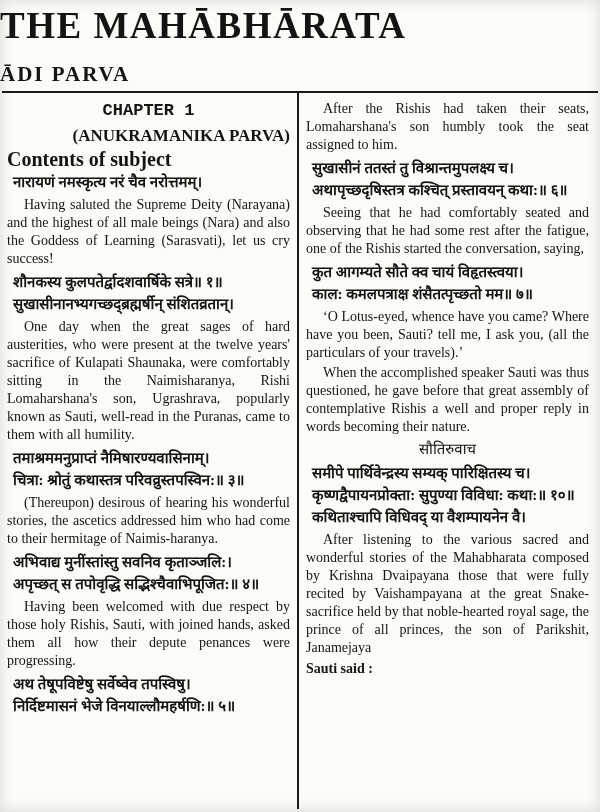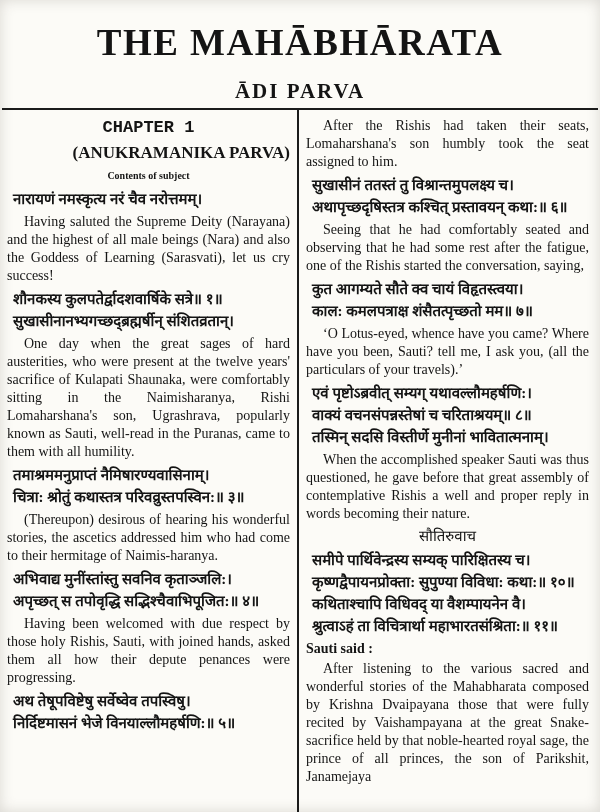--- a/index.html
+++ b/index.html
@@ -6,21 +6,21 @@
   .page {
     position:relative;
     width:600px; height:812px;
     margin:0 auto;
     background:#fcfbf7;
     color:#141414;
     font-family:"Liberation Serif", serif;
     overflow:hidden;
     box-shadow:inset 0 0 14px rgba(60,55,45,.18);
   }
-  .page-header { text-align:center; padding-top:13px;margin-top:8px; }
+  .page-header { padding-top:4px; }
   .book-title {
     font-size:37px; font-weight:bold; letter-spacing:1.5px;
     margin:2px 0 0 0; line-height:40px;
   }
   .parva-title {
     font-size:21px; font-weight:bold; letter-spacing:2px;
     margin:16px 0 5px 0; line-height:24px;
   }
   .hrule { height:2px; background:#1b1b1b; margin:0 2px; }
   .columns { display:flex; align-items:stretch; height:716px; }
@@ -29,21 +29,21 @@
   .chapter-h {
     font-family:Liberation Mono, monospace;
     font-size:17px; font-weight:bold; text-align:center;
     margin:3px 0 2px 0; line-height:20px;
   }
   .subhead-h {
     font-size:17px; font-weight:bold; text-align:right;
     margin:5px 0 1px 0; line-height:20px;
   }
   .contents-h {
-    font-size:10px; font-weight:bold; text-align:center;
+    font-size:20px; font-weight:bold; 
     margin:4px 0 1px 0; line-height:18px;
   }
   .para {
     font-size:14px; line-height:18px; text-align:justify;
     text-indent:17px; margin:2px 0;
   }
   .shloka { margin:3px 0 3px 6px; }
   .sl {
     font-family:"Liberation Serif","DejaVu Sans",serif;
     font-size:15px; font-weight:bold; line-height:22px;
@@ -122,36 +122,30 @@
 
       <p class="para">Seeing that he had comfortably seated and observing that he had some rest after the fatigue, one of the Rishis started the conversation, saying,</p>
 
       <div class="shloka">
         <div class="sl">कुत आगम्यते सौते क्व चायं विहृतस्त्वया।</div>
         <div class="sl">काल: कमलपत्राक्ष शंसैतत्पृच्छतो मम॥ ७॥</div>
       </div>
 
       <p class="para">‘O Lotus-eyed, whence have you came? Where have you been, Sauti? tell me, I ask you, (all the particulars of your travels).’</p>
 
-      <div class="shloka">
-        <div class="sl">एवं पृष्टोऽब्रवीत् सम्यग् यथावल्लौमहर्षणि:।</div>
-        <div class="sl">वाक्यं वचनसंपन्नस्तेषां च चरिताश्रयम्॥ ८॥</div>
-        <div class="sl">तस्मिन् सदसि विस्तीर्णे मुनीनां भावितात्मनाम्।</div>
-      </div>
 
       <p class="para">When the accomplished speaker Sauti was thus questioned, he gave before that great assembly of contemplative Rishis a well and proper reply in words becoming their nature.</p>
 
       <div class="speaker">सौतिरुवाच</div>
 
       <div class="shloka">
         <div class="sl">समीपे पार्थिवेन्द्रस्य सम्यक् पारिक्षितस्य च।</div>
         <div class="sl">कृष्णद्वैपायनप्रोक्ता: सुपुण्या विविधा: कथा:॥ १०॥</div>
         <div class="sl">कथिताश्चापि विधिवद् या वैशम्पायनेन वै।</div>
-        <div class="sl">श्रुत्वाऽहं ता विचित्रार्था महाभारतसंश्रिता:॥ ११॥</div>
       </div>
 
+      <p class="para">After listening to the various sacred and wonderful stories of the Mahabharata composed by Krishna Dvaipayana those that were fully recited by Vaishampayana at the great Snake-sacrifice held by that noble-hearted royal sage, the prince of all princes, the son of Parikshit, Janamejaya</p>
+
       <p class="para saidby">Sauti said :</p>
-
-      <p class="para">After listening to the various sacred and wonderful stories of the Mahabharata composed by Krishna Dvaipayana those that were fully recited by Vaishampayana at the great Snake-sacrifice held by that noble-hearted royal sage, the prince of all princes, the son of Parikshit, Janamejaya</p>
     </section>
 
   </div>
 </div>
 
 </body></html>

